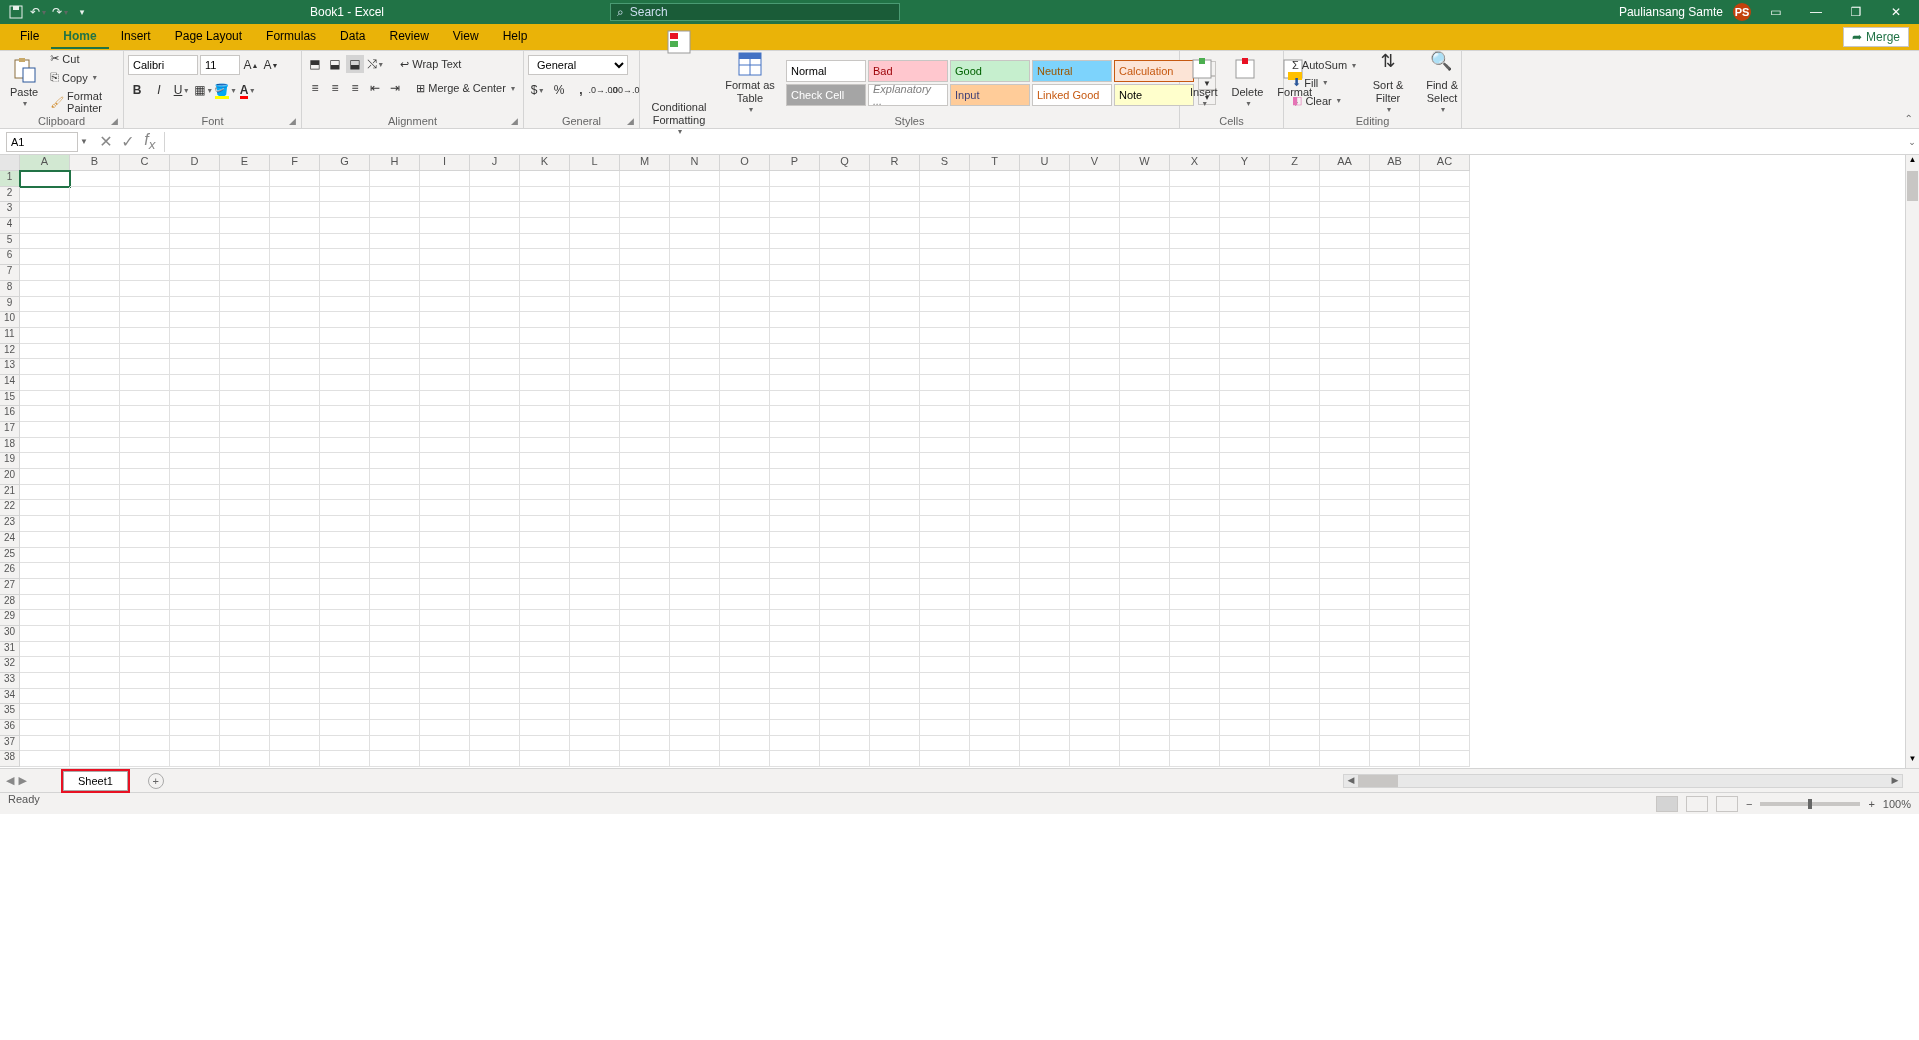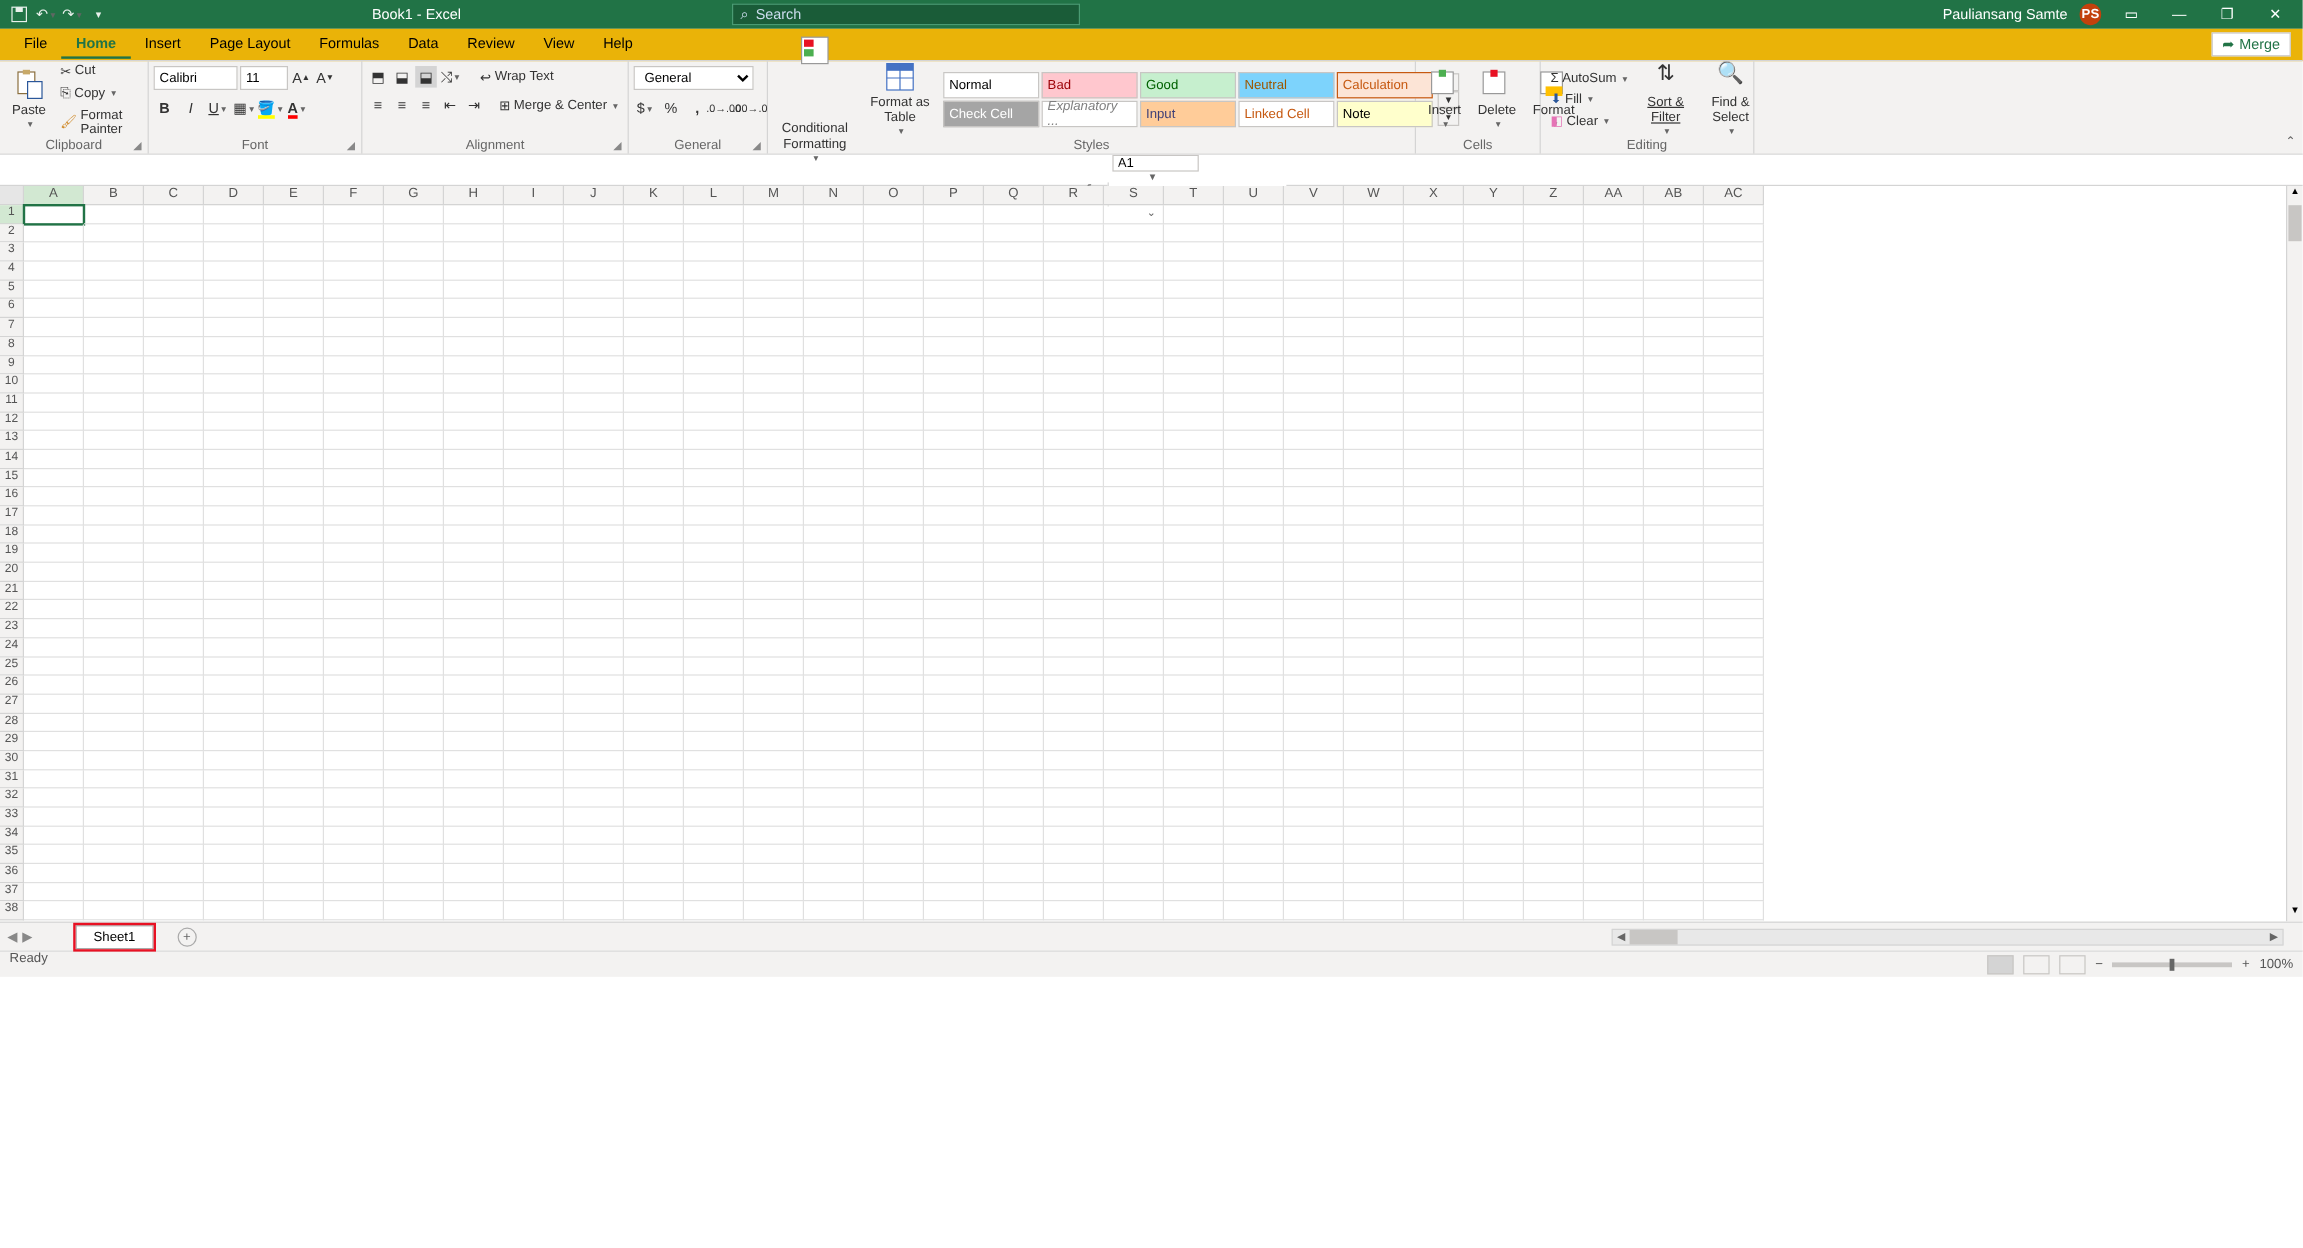--- a/index.html
+++ b/index.html
@@ -25,21 +25,21 @@
 .bigbtn { display: flex; flex-direction: column; align-items: center; justify-content: center; padding: 2px 6px; cursor: pointer; text-align: center; line-height: 1.2; }
 .bigbtn .ico { width: 26px; height: 26px; margin-bottom: 2px; }
 .dd::after { content: "▾"; font-size: 8px; margin-left: 2px; color: #666; }
 .fontbox, .sizebox, .numfmt { background: #fff; border: 1px solid #c8c6c4; height: 20px; font-size: 11px; padding: 0 4px; }
 .fontbox { width: 70px; }
 .sizebox { width: 40px; }
 .numfmt { width: 100px; }
 .iconbtn { width: 18px; height: 18px; display: flex; align-items: center; justify-content: center; cursor: pointer; font-size: 12px; }
 .styles-grid { display: grid; grid-template-columns: repeat(5, 80px); grid-template-rows: 22px 22px; gap: 2px; }
 .stylecell { border: 1px solid #c8c6c4; font-size: 11px; padding: 2px 4px; display: flex; align-items: center; }
-.namebox-row { height: 26px; background: #fff; border-bottom: 1px solid #d4d4d4; display: flex; align-items: center; flex-direction: column; }
+.namebox-row { height: 26px; background: #fff; border-bottom: 1px solid #d4d4d4; display: flex; align-items: center; }
 .namebox { width: 72px; height: 20px; border: 1px solid #c8c6c4; margin-left: 6px; font-size: 11px; padding: 0 4px; background: #fff; }
 .fx-area { display: flex; align-items: center; gap: 6px; margin-left: 10px; flex: 1; }
 .fx-area .fxbtn { width: 16px; text-align: center; color: #888; }
 .fx-input { flex: 1; height: 20px; border: none; border-left: 1px solid #d4d4d4; padding-left: 6px; font-size: 11px; }
 .grid-area { position: relative; height: 613px; overflow: hidden; }
 .colheads { display: flex; height: 16px; background: #f3f2f1; position: absolute; top: 0; left: 0; }
 .corner { width: 20px; height: 16px; border-right: 1px solid #d4d4d4; border-bottom: 1px solid #d4d4d4; background: #e6e6e6; }
 .colhead { width: 50px; height: 16px; border-right: 1px solid #d4d4d4; border-bottom: 1px solid #d4d4d4; text-align: center; font-size: 11px; color: #555; background: #f3f2f1; }
 .colhead.sel { background: #d2e8d2; }
 .rows { position: absolute; top: 16px; left: 0; }
@@ -246,21 +246,21 @@
       </div>
       <div class="styles-grid" id="styles-grid">
           <div class="stylecell" style="background: rgb(255, 255, 255); color: rgb(0, 0, 0);">Normal</div>
           <div class="stylecell" style="background: rgb(255, 199, 206); color: rgb(156, 0, 6);">Bad</div>
           <div class="stylecell" style="background: rgb(198, 239, 206); color: rgb(0, 97, 0);">Good</div>
           <div class="stylecell" style="background: #7dd3fc; color: rgb(156, 87, 0);">Neutral</div>
           <div class="stylecell" style="background: rgb(252, 228, 214); color: rgb(198, 89, 17); border: 1px solid rgb(198, 89, 17);">Calculation</div>
           <div class="stylecell" style="background: rgb(165, 165, 165); color: rgb(255, 255, 255);">Check Cell</div>
           <div class="stylecell" style="background: rgb(255, 255, 255); color: rgb(127, 127, 127); font-style: italic;">Explanatory ...</div>
           <div class="stylecell" style="background: rgb(255, 204, 153); color: rgb(63, 63, 118);">Input</div>
-          <div class="stylecell" style="background: rgb(255, 255, 255); color: rgb(198, 89, 17);">Linked Cell</div>
+          <div class="stylecell" style="background: rgb(255, 255, 255); color: rgb(198, 89, 17);">Linked Good</div>
           <div class="stylecell" style="background: rgb(255, 255, 204); color: rgb(0, 0, 0);">Note</div>
         </div>
       <div style="display:flex;flex-direction:column;justify-content:space-between;height:44px;">
         <span class="iconbtn" style="font-size:8px;border:1px solid #c8c6c4;">▲</span>
         <span class="iconbtn" style="font-size:8px;border:1px solid #c8c6c4;">▼</span>
         <span class="iconbtn" style="font-size:8px;border:1px solid #c8c6c4;">▾</span>
       </div>
     </div>
     <div class="label">Styles</div>
   </div>
@@ -309,21 +309,21 @@
             <span style="color:#2b579a;">⬇</span>
             <span>Fill</span>
           </div>
         <div class="btn dd">
             <span style="color:#e573b5;">◧</span>
             <span>Clear</span>
           </div>
       </div>
       <div class="bigbtn dd">
           <div class="ico" style="font-size:18px;">⇅</div>
-          <span style="width:40px;text-decoration:underline;">Sort &amp; Filter</span>
+          <span style="width:40px;">Sort &amp; Filter</span>
         </div>
       <div class="bigbtn dd">
           <div class="ico" style="font-size:18px;">🔍</div>
           <span style="width:40px;">Find &amp; Select</span>
         </div>
     </div>
     <div class="label">Editing</div>
   </div>
 
   <div style="flex:1;position:relative;">

